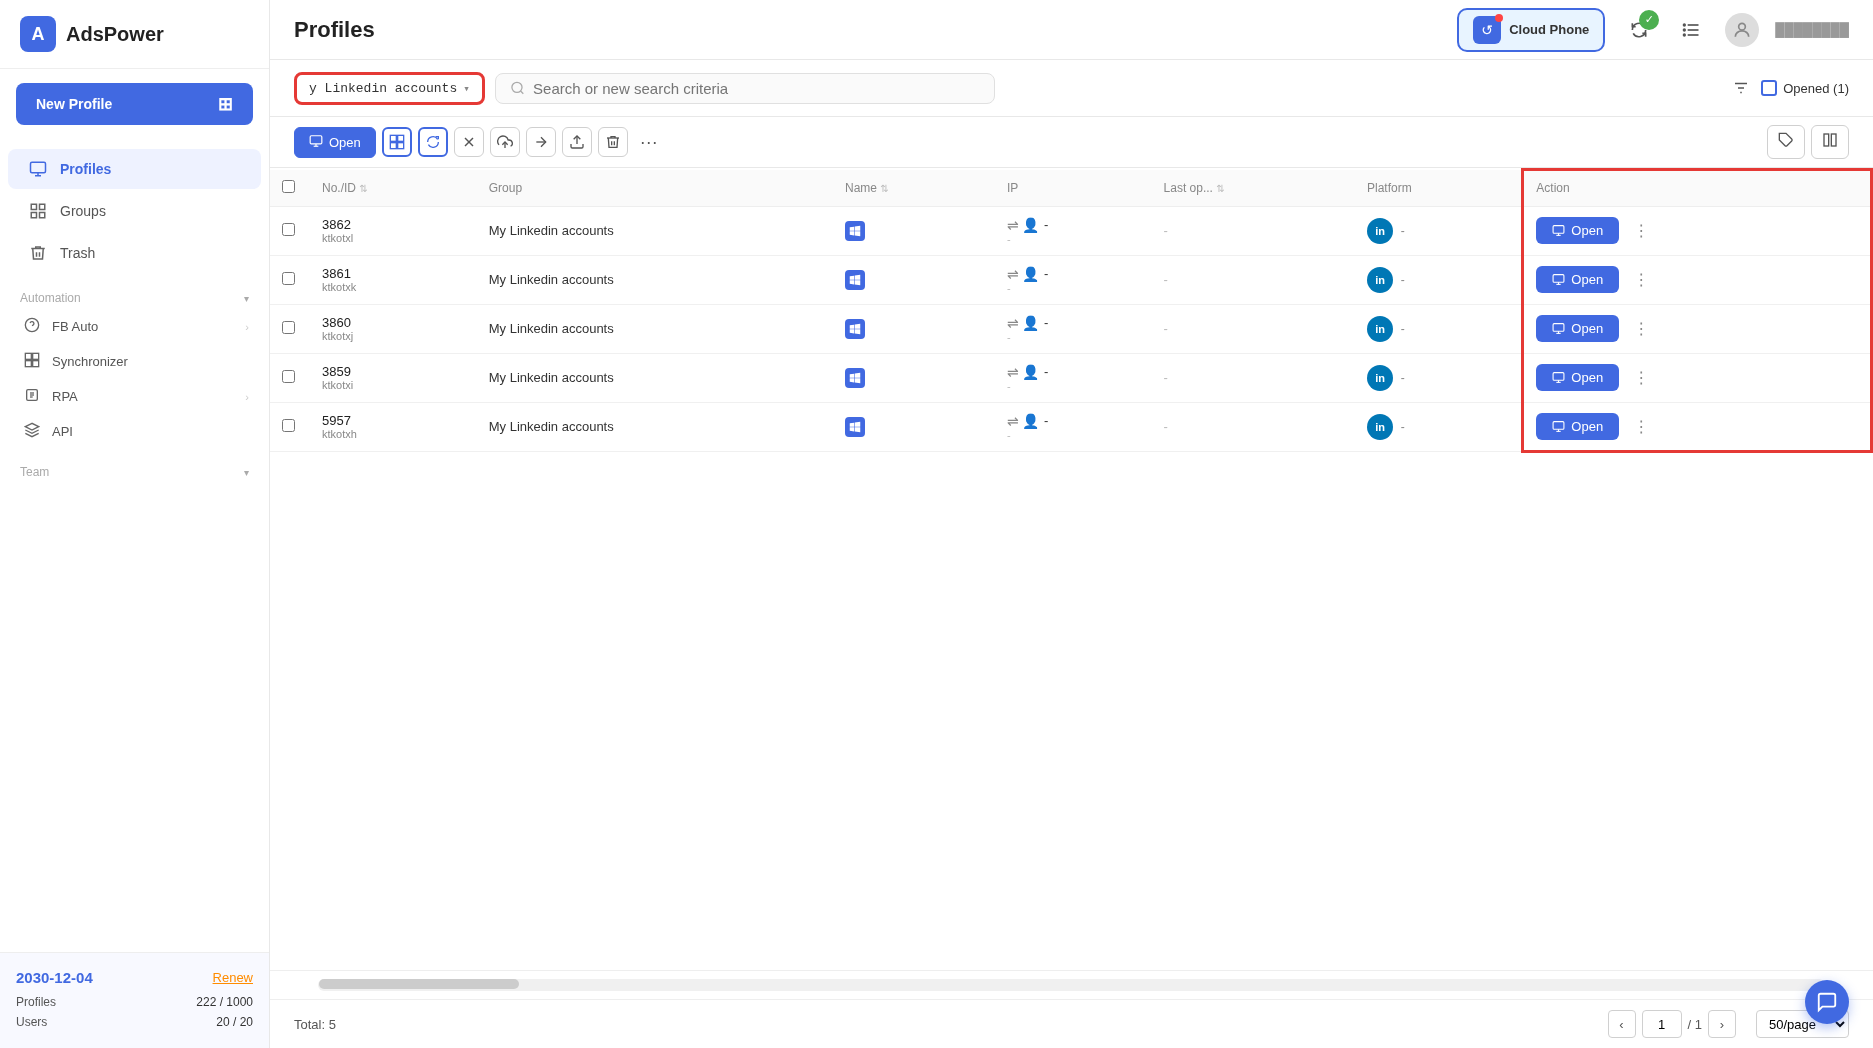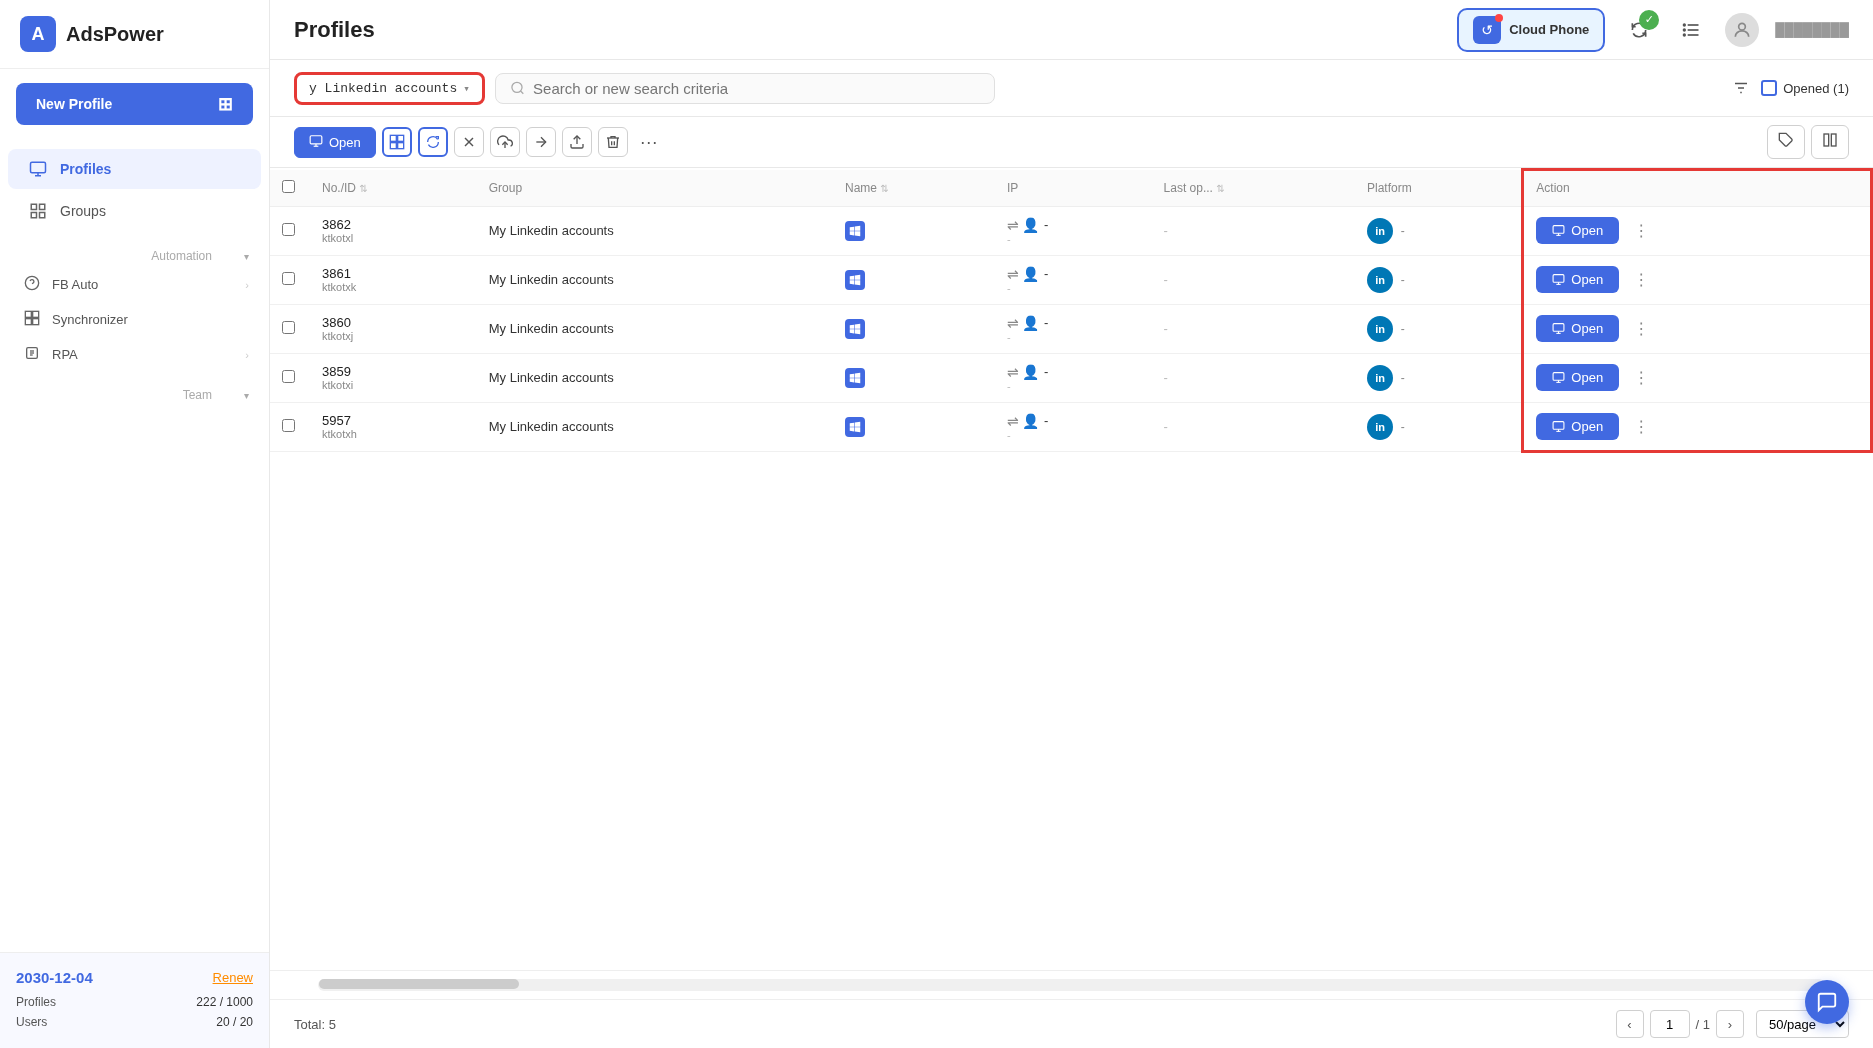--- a/index.html
+++ b/index.html
@@ -12,21 +12,21 @@
     .logo-text { font-size: 20px; font-weight: 700; color: #222; text-align: center; }
 
     .new-profile-btn { margin: 14px 16px; background: #4169e1; color: white; border: none; border-radius: 8px; padding: 10px 20px; font-size: 14px; font-weight: 600; cursor: pointer; display: flex; align-items: center; justify-content: space-between; width: calc(100% - 32px); }
     .new-profile-btn .plus-icon { font-size: 18px; }
 
     .sidebar-nav { padding: 8px 0; flex: 1; }
     .sidebar-item { display: flex; align-items: center; gap: 12px; padding: 10px 20px; cursor: pointer; color: #555; font-size: 14px; border-radius: 8px; margin: 2px 8px; }
     .sidebar-item.active { background: #eef2ff; color: #4169e1; font-weight: 600; }
     .sidebar-item .item-icon { width: 20px; height: 20px; display: flex; align-items: center; justify-content: center; font-size: 16px; }
 
-    .sidebar-section { padding: 16px 20px 4px; color: #aaa; font-size: 12px; display: flex; align-items: center; justify-content: flex-end; gap: 32px; }
+    .sidebar-section { padding: 16px 20px 4px; color: #aaa; font-size: 12px; display: flex; align-items: center; justify-content: space-between; gap: 32px; }
     .sidebar-section .chevron { font-size: 10px; }
 
     .sidebar-sub-item { display: flex; align-items: center; gap: 12px; padding: 8px 20px 8px 24px; cursor: pointer; color: #555; font-size: 13px; }
     .sidebar-sub-item .arrow { margin-left: auto; color: #ccc; font-size: 11px; }
 
     .sidebar-bottom { padding: 16px; border-top: 1px solid #eee; background: #f8f9ff; }
     .expire-date { color: #4169e1; font-weight: 700; font-size: 15px; }
     .renew-link { color: #ff8c00; text-decoration: underline; cursor: pointer; font-size: 13px; }
     .quota-row { display: flex; justify-content: space-between; padding: 3px 0; color: #555; font-size: 12px; }
     .quota-val { color: #333; font-weight: 500; }
@@ -83,21 +83,21 @@
     .windows-icon svg { width: 14px; height: 14px; }
     .ip-icons { display: flex; align-items: center; gap: 4px; }
     .ip-icon-network { color: #888; font-size: 14px; }
     .ip-icon-user { color: #e8743b; font-size: 14px; }
     .platform-badge { width: 26px; height: 26px; background: #0077b5; border-radius: 50%; display: inline-flex; align-items: center; justify-content: center; color: white; font-size: 11px; font-weight: 700; }
     .action-cell { display: flex; align-items: center; gap: 8px; }
     .open-btn { background: #4169e1; color: white; border: none; border-radius: 6px; padding: 6px 16px; cursor: pointer; font-size: 13px; display: flex; align-items: center; gap: 6px; font-weight: 500; }
     .row-more-btn { border: none; background: transparent; cursor: pointer; color: #888; font-size: 16px; padding: 2px 6px; }
 
     
-    .footer { background: #fff; border-top: 1px solid #eee; padding: 10px 24px; display: flex; align-items: center; justify-content: flex-end; gap: 12px; }
+    .footer { background: #fff; border-top: 1px solid #eee; padding: 10px 24px; display: flex; align-items: center; justify-content: flex-end; gap: 20px; }
     .total-label { color: #555; font-size: 13px; margin-right: auto; }
     .pagination { display: flex; align-items: center; gap: 6px; }
     .page-arrow { border: 1px solid #d0d0d0; border-radius: 4px; width: 28px; height: 28px; display: flex; align-items: center; justify-content: center; cursor: pointer; background: white; color: #555; font-size: 13px; }
     .page-input { border: 1px solid #d0d0d0; border-radius: 4px; width: 40px; height: 28px; text-align: center; font-size: 13px; outline: none; }
     .page-total { color: #555; font-size: 13px; }
     .page-size-select { border: 1px solid #d0d0d0; border-radius: 4px; padding: 3px 8px; font-size: 13px; cursor: pointer; background: white; height: 28px; }
 
     
     .horizontal-scroll { height: 12px; background: #f0f0f0; border-radius: 6px; margin: 4px 24px; }
     .scroll-thumb { width: 200px; height: 10px; background: #ccc; border-radius: 5px; margin-top: 1px; margin-left: 1px; }
@@ -139,20 +139,31 @@
       <span>Profiles</span>
     </div>
     <div class="sidebar-item">
       <span class="item-icon">
         <svg width="18" height="18" viewBox="0 0 24 24" fill="none" stroke="#666" stroke-width="2">
             <path d="M3 3h7v7H3zM14 3h7v7h-7zM3 14h7v7H3zM14 14h7v7h-7z"></path>
           </svg>
       </span>
       <span>Groups</span>
     </div>
+    <div class="sidebar-item">
+      <span class="item-icon">
+        <svg width="18" height="18" viewBox="0 0 24 24" fill="none" stroke="#666" stroke-width="2">
+            <polyline points="3 6 5 6 21 6"></polyline>
+            <path d="M19 6l-1 14H6L5 6"></path>
+            <path d="M10 11v6M14 11v6"></path>
+            <path d="M9 6V4h6v2"></path>
+          </svg>
+      </span>
+      <span>Trash</span>
+    </div>
 
     <div class="sidebar-section">
       <span>Automation</span>
       <span class="chevron">▾</span>
     </div>
     <div class="sidebar-sub-item">
       <span class="item-icon">
         <svg width="16" height="16" viewBox="0 0 24 24" fill="none" stroke="#666" stroke-width="2">
             <circle cx="12" cy="12" r="10"></circle>
             <path d="M9.09 9a3 3 0 0 1 5.83 1c0 2-3 3-3 3"></path>
@@ -177,20 +188,30 @@
       <span class="item-icon">
         <svg width="16" height="16" viewBox="0 0 24 24" fill="none" stroke="#666" stroke-width="2">
             <rect x="4" y="4" width="16" height="16" rx="2"></rect>
             <line x1="9" y1="9" x2="15" y2="9"></line>
             <line x1="9" y1="12" x2="15" y2="12"></line>
             <line x1="9" y1="15" x2="13" y2="15"></line>
           </svg>
       </span>
       <span>RPA</span>
       <span class="arrow">›</span>
+    </div>
+    <div class="sidebar-sub-item">
+      <span class="item-icon">
+        <svg width="16" height="16" viewBox="0 0 24 24" fill="none" stroke="#666" stroke-width="2">
+            <path d="M12 2L2 7l10 5 10-5-10-5z"></path>
+            <path d="M2 17l10 5 10-5"></path>
+            <path d="M2 12l10 5 10-5"></path>
+          </svg>
+      </span>
+      <span>API</span>
     </div>
 
     <div class="sidebar-section">
       <span>Team</span>
       <span class="chevron">▾</span>
     </div>
   </div>
 
   <div class="sidebar-bottom">
     <div style="display:flex; justify-content:space-between; align-items:center; margin-bottom:6px;">

